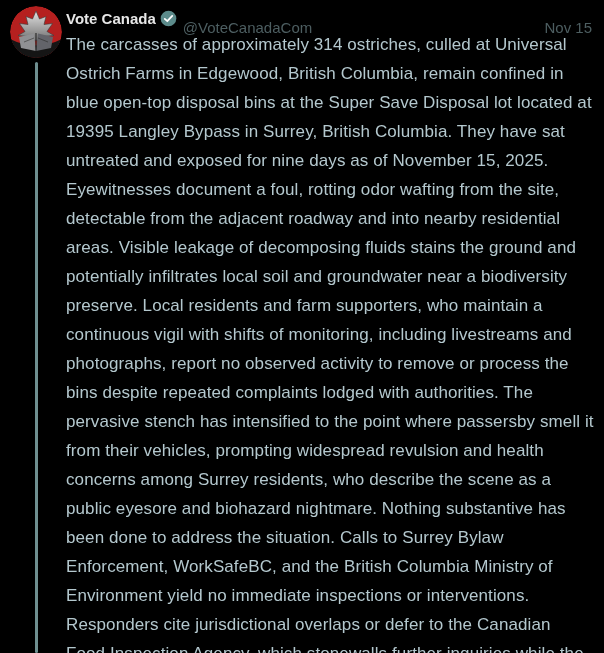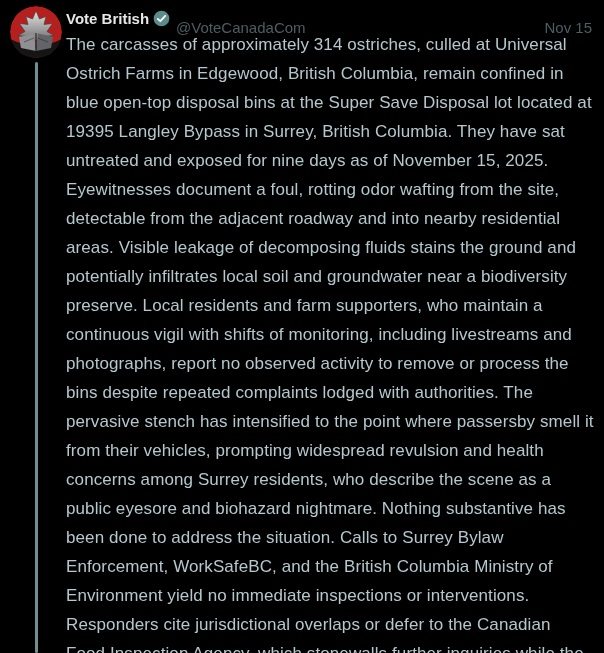--- a/index.html
+++ b/index.html
@@ -116,21 +116,21 @@
           <path d="M14 36 L24 32" stroke="#4a4a4a" stroke-width="0.8"></path>
           <path d="M38 36 L28 32" stroke="#3a3a3a" stroke-width="0.8"></path>
         </g>
       </svg>
     </div>
     <div class="thread-line"></div>
   </div>
 
   <div class="right-col">
     <div class="header">
-      <span class="name">Vote British</span>
+      <span class="name">Vote Canada</span>
       <svg class="verified" viewBox="0 0 20 20">
         <circle cx="10" cy="10" r="9.2" fill="var(--verified-badge)"></circle>
         <path d="M5.6 10.4 L8.6 13.2 L14.4 6.9" stroke="#ffffff" stroke-width="2.1" fill="none" stroke-linecap="round" stroke-linejoin="round"></path>
       </svg>
       <span class="handle">@VoteCanadaCom</span>
       <span class="date">Nov 15</span>
     </div>
     <p class="body-text">The carcasses of approximately 314 ostriches, culled at Universal Ostrich Farms in Edgewood, British Columbia, remain confined in blue open-top disposal bins at the Super Save Disposal lot located at 19395 Langley Bypass in Surrey, British Columbia. They have sat untreated and exposed for nine days as of November 15, 2025. Eyewitnesses document a foul, rotting odor wafting from the site, detectable from the adjacent roadway and into nearby residential areas. Visible leakage of decomposing fluids stains the ground and potentially infiltrates local soil and groundwater near a biodiversity preserve. Local residents and farm supporters, who maintain a continuous vigil with shifts of monitoring, including livestreams and photographs, report no observed activity to remove or process the bins despite repeated complaints lodged with authorities. The pervasive stench has intensified to the point where passersby smell it from their vehicles, prompting widespread revulsion and health concerns among Surrey residents, who describe the scene as a public eyesore and biohazard nightmare. Nothing substantive has been done to address the situation. Calls to Surrey Bylaw Enforcement, WorkSafeBC, and the British Columbia Ministry of Environment yield no immediate inspections or interventions. Responders cite jurisdictional overlaps or defer to the Canadian Food Inspection Agency, which stonewalls further inquiries while the bins continue to sit idle under the open sky, allowing further decomposition and risk of pathogen dispersal from the supposed H5N1-infected remains.</p>
   </div>
 

